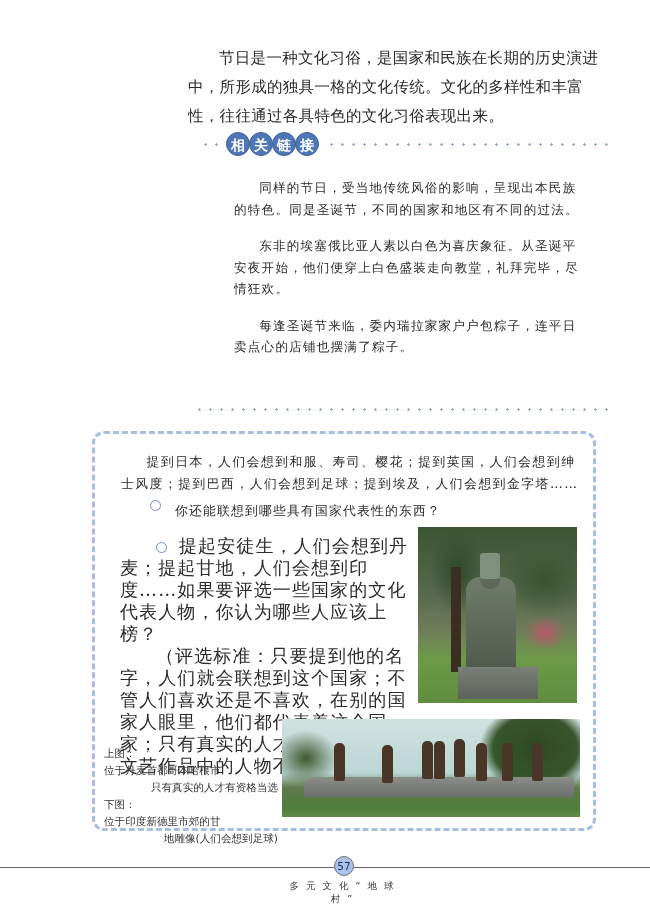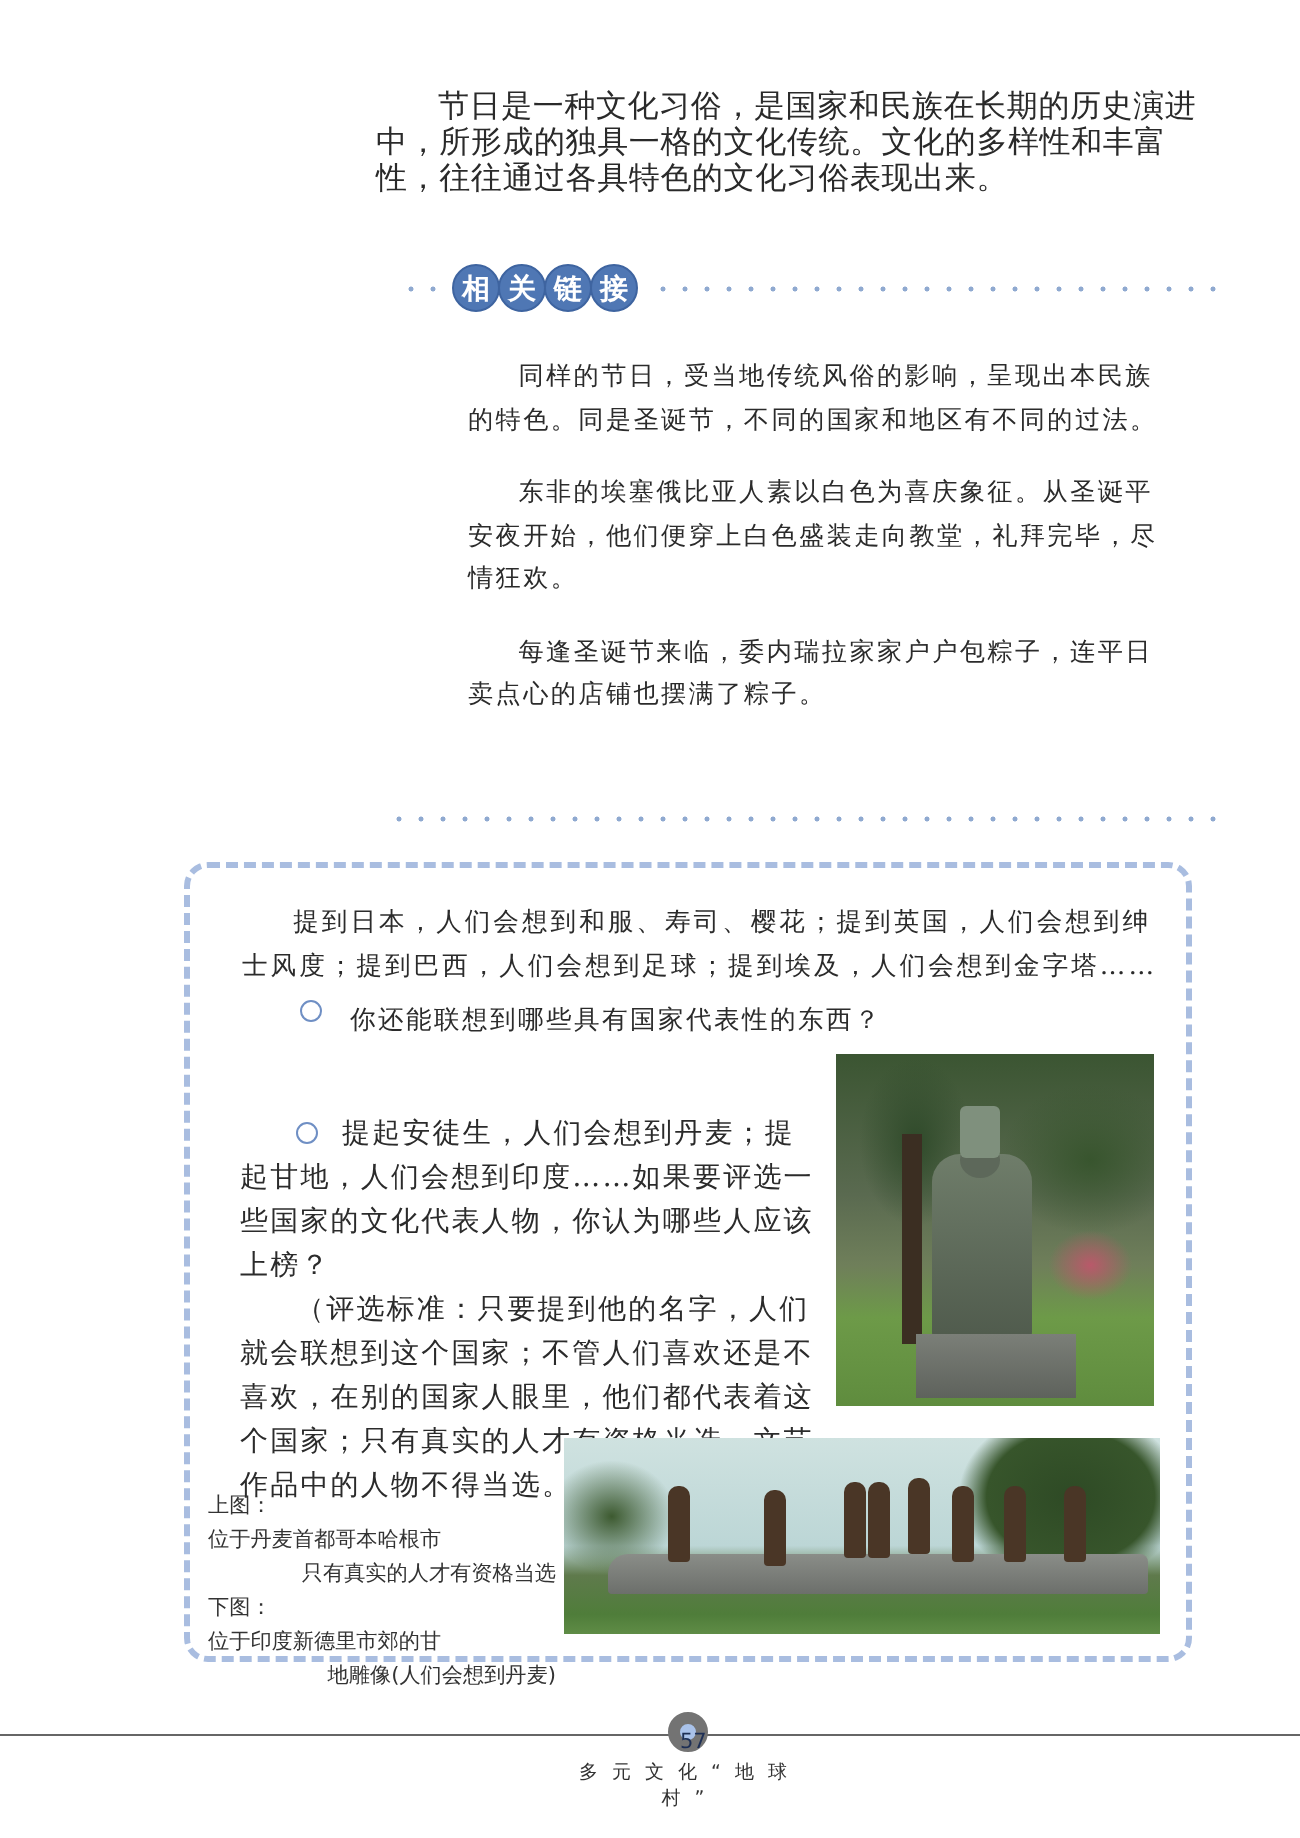--- a/index.html
+++ b/index.html
@@ -1,21 +1,21 @@
 <!DOCTYPE html>
 <html><head>
 <meta charset="utf-8">
 <style>
   html, body { margin: 0; padding: 0; background: #ffffff; }
   body { width: 650px; height: 919px; position: relative; overflow: hidden;
          font-family: "DejaVu Serif", "Liberation Serif", serif; color: #222; }
 
   .intro { position: absolute; left: 188px; top: 44px; width: 420px;
            font-family: "DejaVu Sans", "Liberation Sans", sans-serif;
-           font-size: 15.5px; line-height: 18px; color: #2a2a2a; letter-spacing: 0.3px; }
+           font-size: 15.5px; line-height: 29px; color: #2a2a2a; letter-spacing: 0.3px; }
   .intro p { margin: 0; text-indent: 2em; }
 
   .link-header { position: absolute; left: 200px; top: 132px; width: 412px; height: 24px; }
   .dots-line { position: absolute; top: 11px; height: 3px;
                background-image: radial-gradient(circle, #8fa9d0 1.1px, transparent 1.4px);
                background-size: 11px 3px; background-repeat: repeat-x; }
   .badge-row { position: absolute; left: 26px; top: 0; display: flex; }
   .badge { width: 24px; height: 24px; border-radius: 50%; background: #4f77b4;
            color: #fff; font-family: "DejaVu Sans", sans-serif; font-weight: bold;
            font-size: 14px; line-height: 24px; text-align: center; margin-right: -1px;
@@ -34,22 +34,22 @@
 
   .act-intro { position: absolute; left: 120px; top: 450px; width: 462px;
                font-size: 12.8px; line-height: 22px; color: #2b2b2b; letter-spacing: 1.5px; }
   .act-intro p { margin: 1px; text-indent: 2em; }
 
   .q1 { position: absolute; left: 150px; top: 500px; font-size: 12.8px; line-height: 22px;
         color: #2b2b2b; letter-spacing: 1.2px; display: flex; }
   .circle-mark { display: inline-block; width: 11px; height: 11px; border: 1.5px solid #6f8fc4;
                  border-radius: 50%; margin-right: 14px; box-sizing: border-box; }
 
-  .q2 { position: absolute; left: 120px; top: 556px; width: 290px;
-        font-size: 14px; line-height: 22px; color: #2b2b2b; letter-spacing: 1.1px; }
+  .q2 { position: absolute; left: 120px; top: 535px; width: 290px;
+        font-size: 18px; line-height: 22px; color: #2b2b2b; letter-spacing: 1.1px; }
   .q2 p { margin: 0; text-indent: 2em; }
   .q2 .circle-mark { margin-right: 12px; vertical-align: -1px; }
 
   .photo { position: absolute; overflow: hidden; }
   .photo-top { left: 418px; top: 527px; width: 159px; height: 176px;
     background:
       radial-gradient(ellipse 40px 60px at 25% 25%, #2f4a2a 0%, transparent 70%),
       radial-gradient(ellipse 60px 50px at 80% 30%, #38552e 0%, transparent 75%),
       radial-gradient(ellipse 30px 25px at 80% 60%, #b9596a 0%, transparent 70%),
       linear-gradient(180deg, #3b5532 0%, #5a6a50 40%, #6f7f5a 60%, #6d9a48 75%, #5f8c3e 100%); }
@@ -74,21 +74,21 @@
 
   .caption { position: absolute; left: 104px; top: 745px; width: 174px;
              font-family: "DejaVu Sans", "Liberation Sans", sans-serif;
              font-size: 10.6px; line-height: 17px; color: #333; }
   .caption .row { display: flex; flex-direction: column; }
   .caption .lbl { width: 44px; flex: none; }
   .caption .indent { padding-left: 44px; text-align: right; }
 
   .footer-line { position: absolute; left: 0; top: 867px; width: 650px; height: 1px; background: #666; }
   .page-num { position: absolute; left: 334px; top: 856px; width: 20px; height: 20px; border-radius: 50%;
-              background: #a9c2ea; border: 6px solid #737373; box-sizing: border-box;
+              background: #a9c2ea; border: 1px solid #737373; box-sizing: border-box;
               font-family: "DejaVu Sans", sans-serif; font-size: 10.5px; line-height: 18px;
               text-align: center; color: #1d2f55; }
   .footer-title { position: absolute; left: 280px; top: 880px; width: 130px; text-align: center;
                   font-family: "DejaVu Sans", sans-serif; font-size: 9.5px; letter-spacing: 7px; color: #333; }
 </style>
 </head>
 <body>
 
 <div class="intro">
   <p>节日是一种文化习俗，是国家和民族在长期的历史演进中，所形成的独具一格的文化传统。文化的多样性和丰富性，往往通过各具特色的文化习俗表现出来。</p>
@@ -152,18 +152,18 @@
 <div class="caption">
   <div class="row">
     <span class="lbl">上图：</span>
     <span>位于丹麦首都哥本哈根市</span>
   </div>
   <div class="indent">只有真实的人才有资格当选</div>
   <div class="row">
     <span class="lbl">下图：</span>
     <span>位于印度新德里市郊的甘</span>
   </div>
-  <div class="indent">地雕像(人们会想到丹麦)</div>
+  <div class="indent">地雕像(人们会想到足球)</div>
 </div>
 
 <div class="footer-line"></div>
 <div class="page-num">57</div>
 <div class="footer-title">多元文化“地球村”</div>
 
 </body></html>

